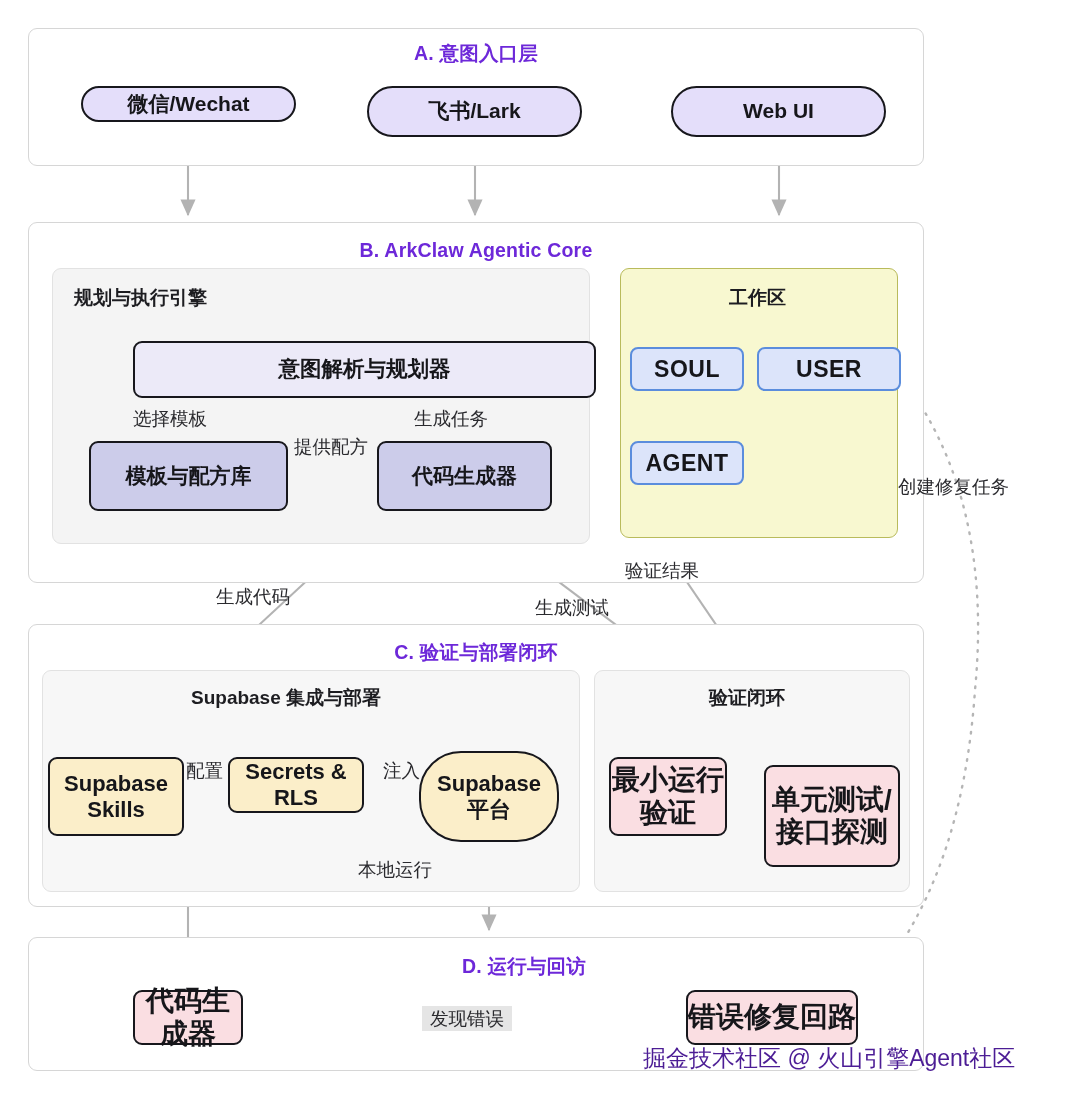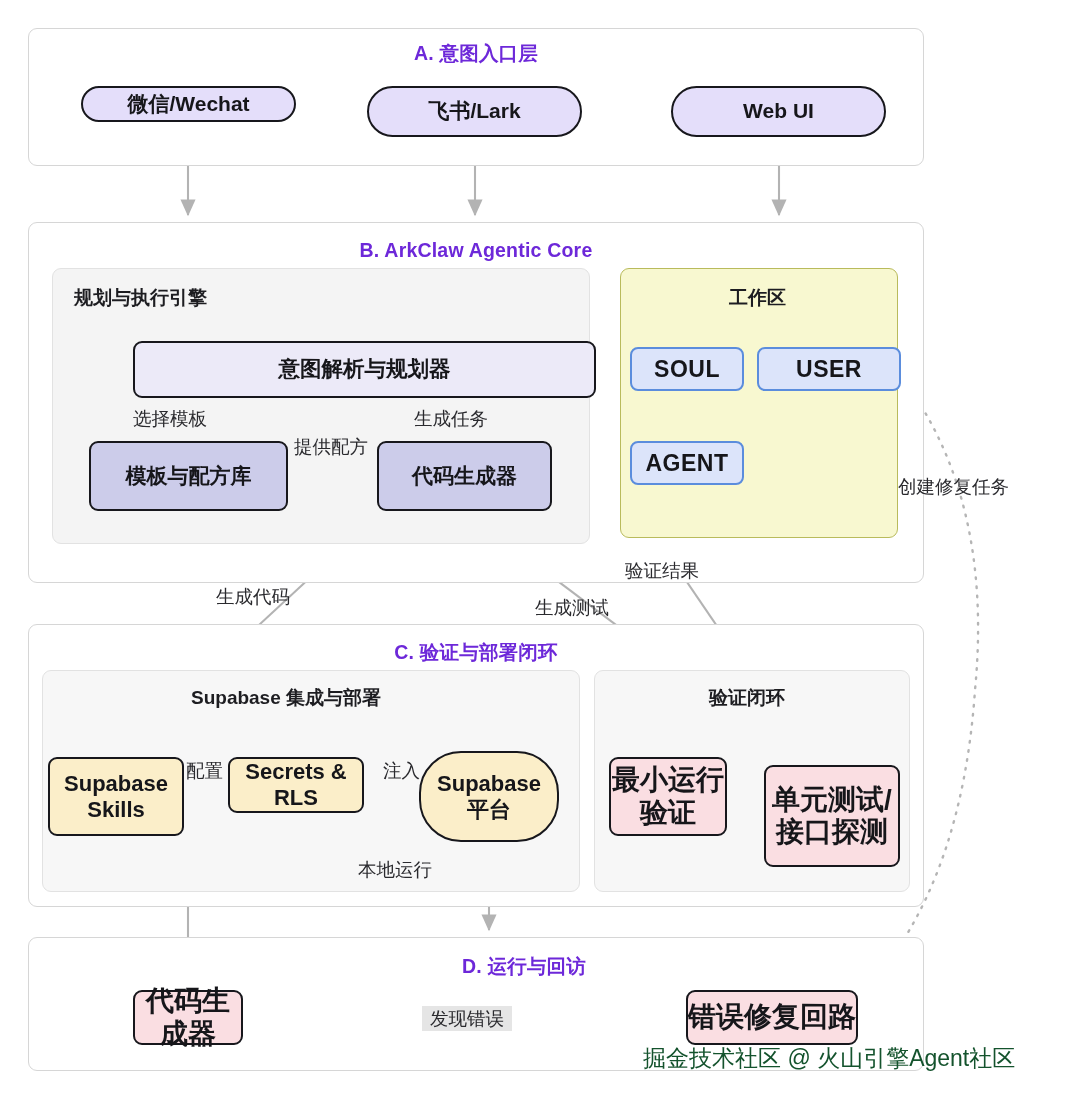--- a/index.html
+++ b/index.html
@@ -119,21 +119,21 @@
   }
   .edge-label {
     position: absolute;
     font-size: 18.5px;
     color: #2a2a2e;
     white-space: nowrap;
   }
   .watermark {
     position: absolute;
     font-size: 23px;
-    color: #14532d;
+    color: #4c1d95;
     white-space: nowrap;
   }
 </style>
 </head>
 <body>
 
 <div id="canvas">
 
   <svg class="edges" viewBox="0 0 1080 1099">
     <defs>

